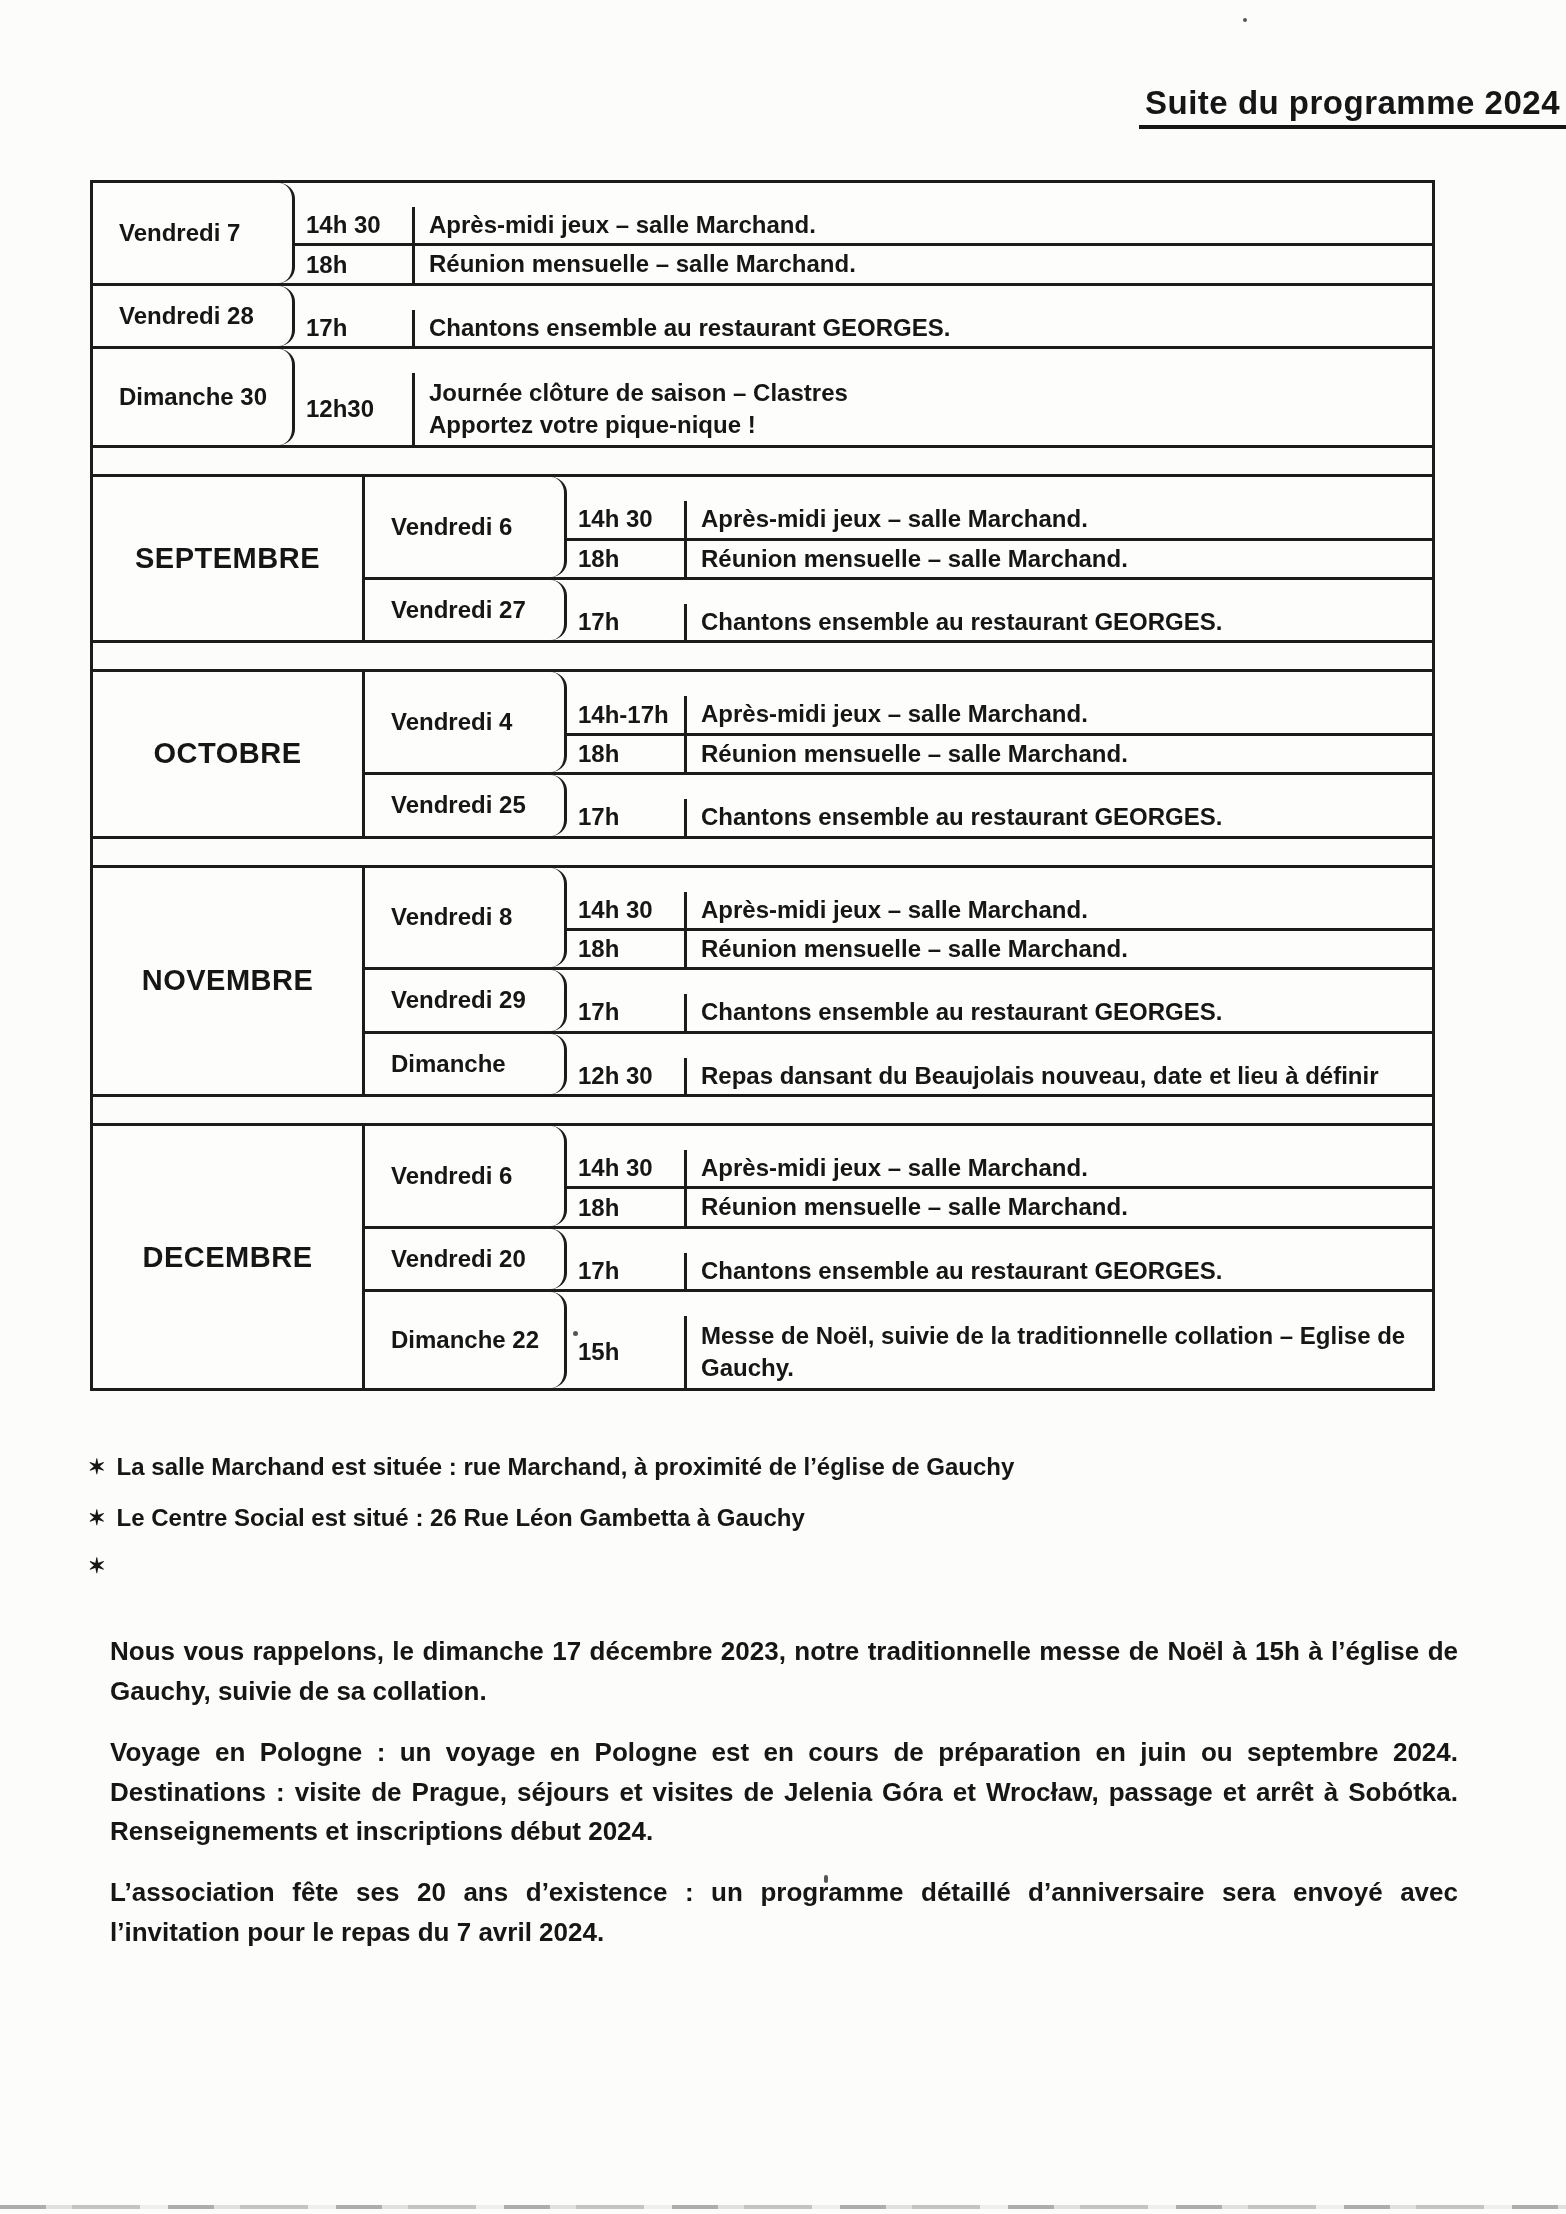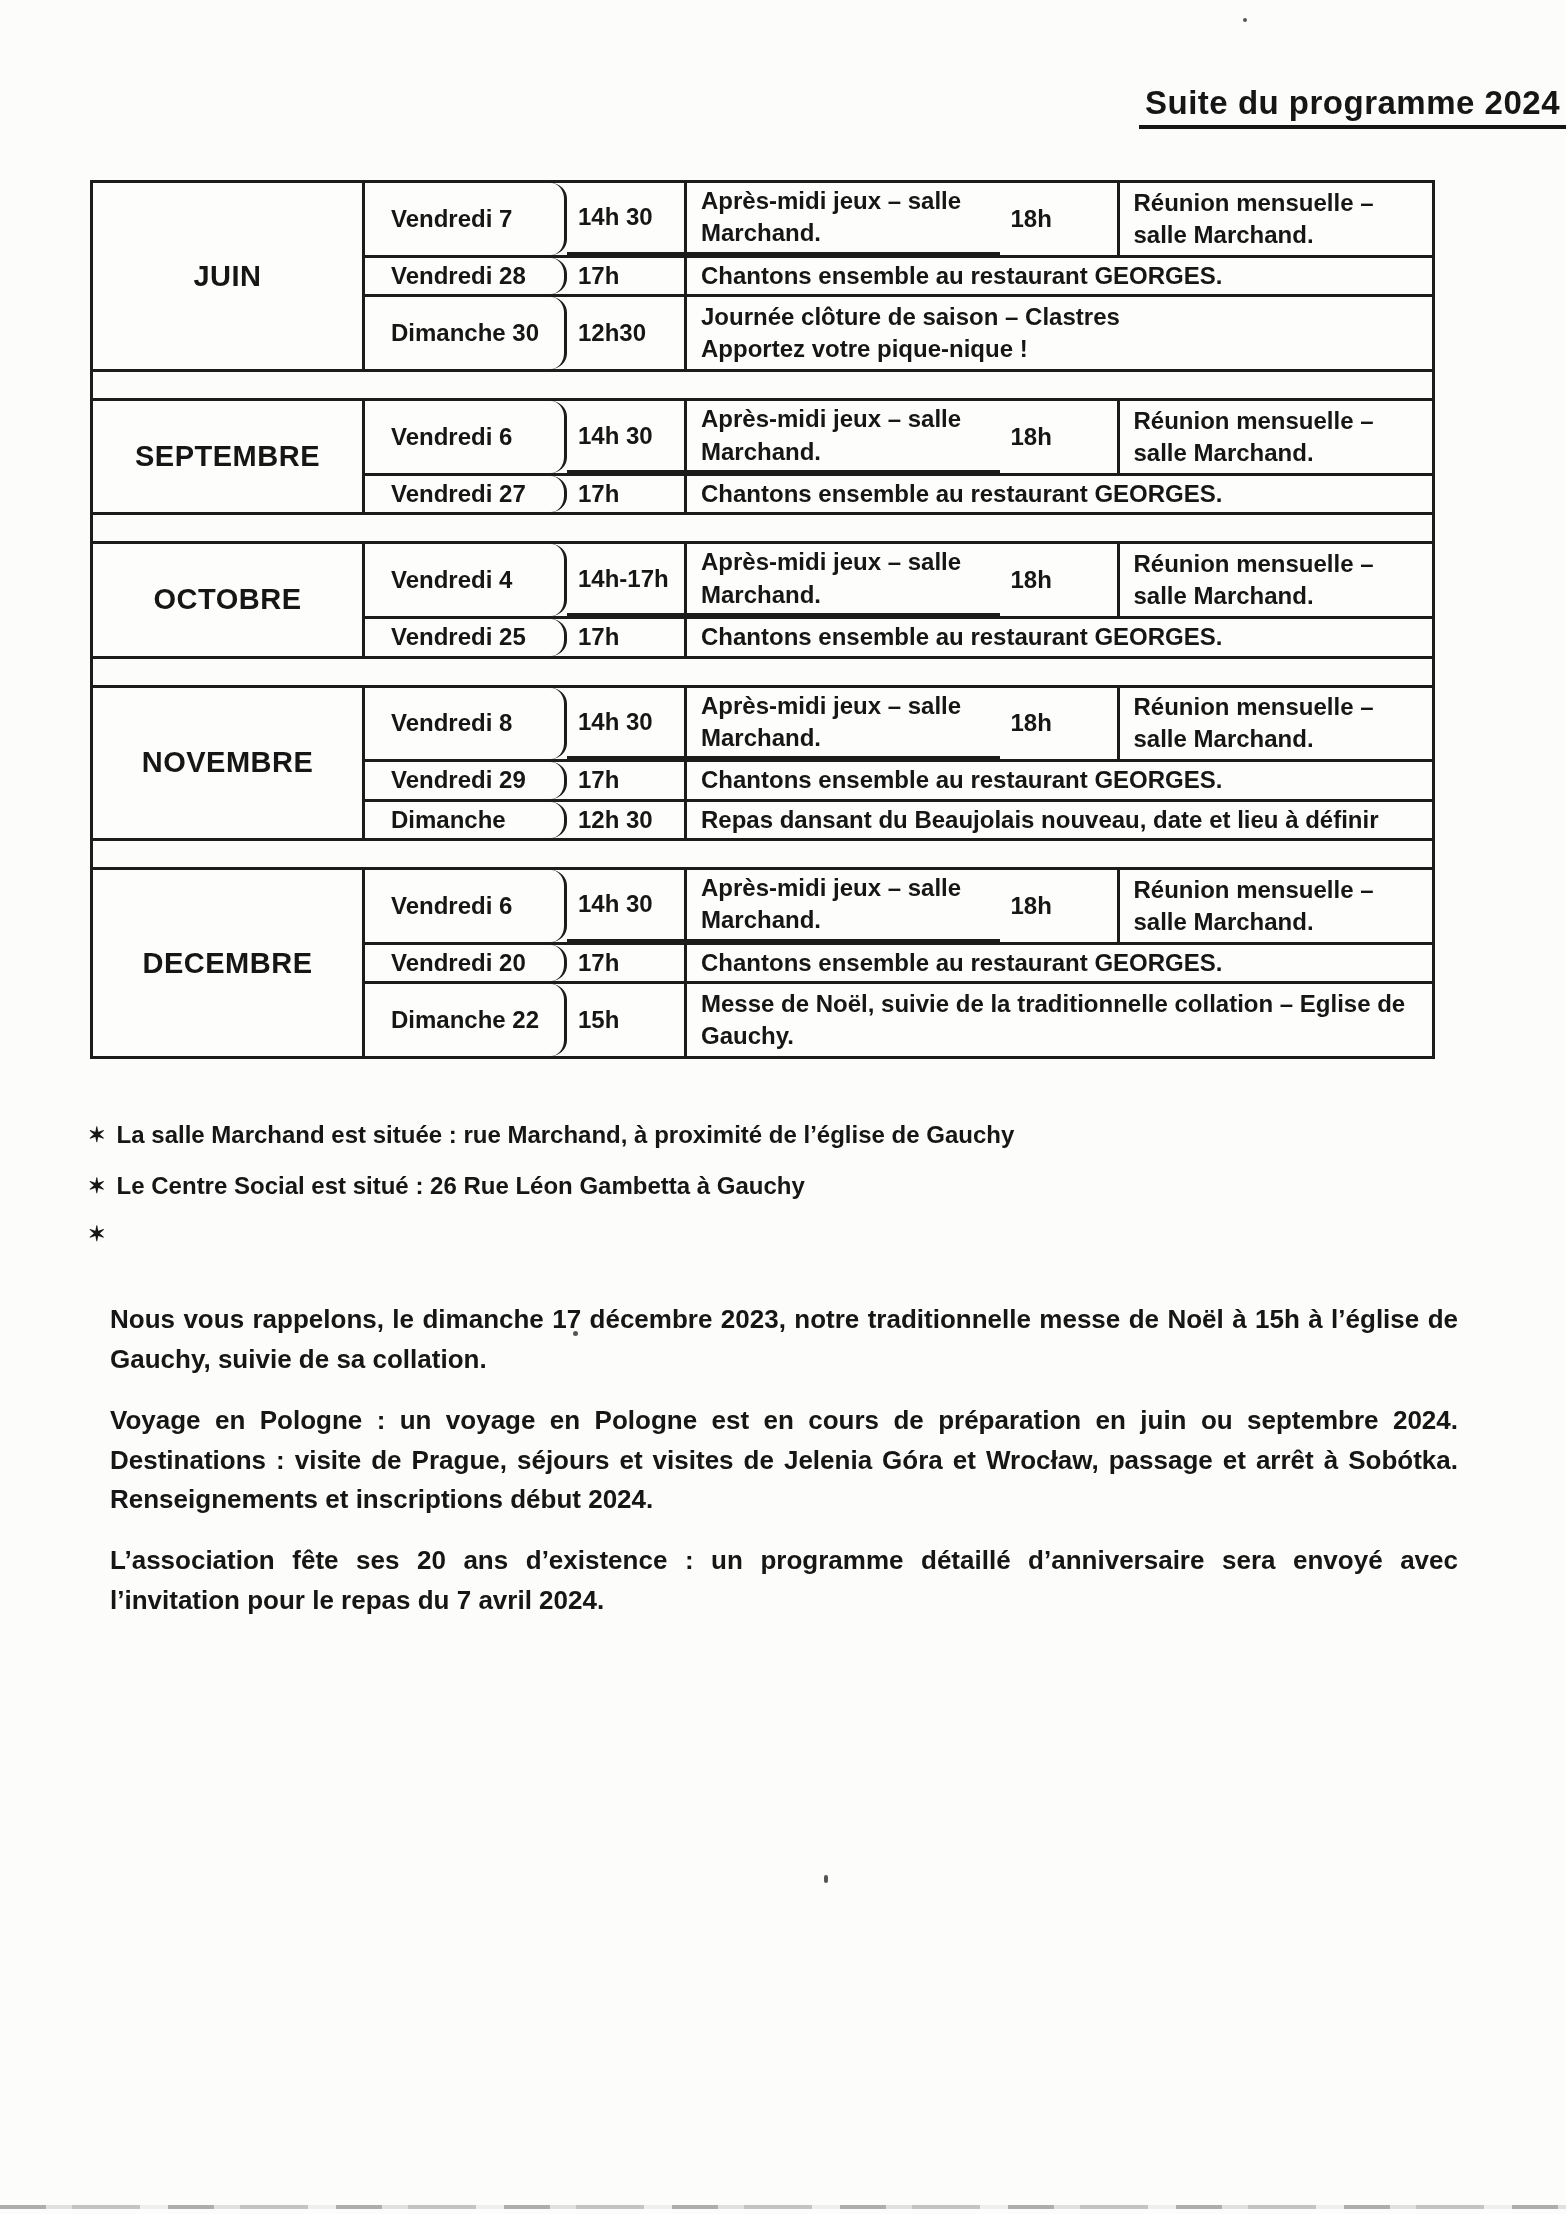--- a/index.html
+++ b/index.html
@@ -53,21 +53,21 @@
   .date-group:last-child{border-bottom:none;}
   .date-cell{
     width:202px;flex:none;
     border-right:3px solid #1c1c1c;
     display:flex;align-items:center;
     padding-left:26px;
     font-size:24px;
     box-sizing:border-box;
     border-radius:16px;
   }
-  .time-rows{flex:1;display:flex;}
+  .time-rows{flex:1;display:flex;flex-direction:column;margin-top:24px;}
   .event-row{display:flex;border-bottom:3px solid #1c1c1c;min-height:35px;flex:1;}
   .event-row:last-child{border-bottom:none;}
   .event-row.tall{min-height:72px;}
   .time-cell{
     width:120px;flex:none;
     border-right:3px solid #1c1c1c;
     display:flex;align-items:center;
     padding-left:11px;
     font-size:24px;
     box-sizing:border-box;
@@ -105,21 +105,20 @@
 <body>
 
 <div class="page">
 
   <div class="title-wrap">
     <span class="doc-title">Suite du programme 2024</span>
   </div>
 
   <div class="schedule">
       <div class="month-block">
-        <div class="month-cell">JUIN</div>
         <div class="month-rows">
           <div class="date-group">
             <div class="date-cell">Vendredi 7</div>
             <div class="time-rows">
               <div class="event-row">
                 <div class="time-cell">14h 30</div>
                 <div class="desc-cell">Après-midi jeux – salle Marchand.</div>
               </div>
               <div class="event-row">
                 <div class="time-cell">18h</div>

